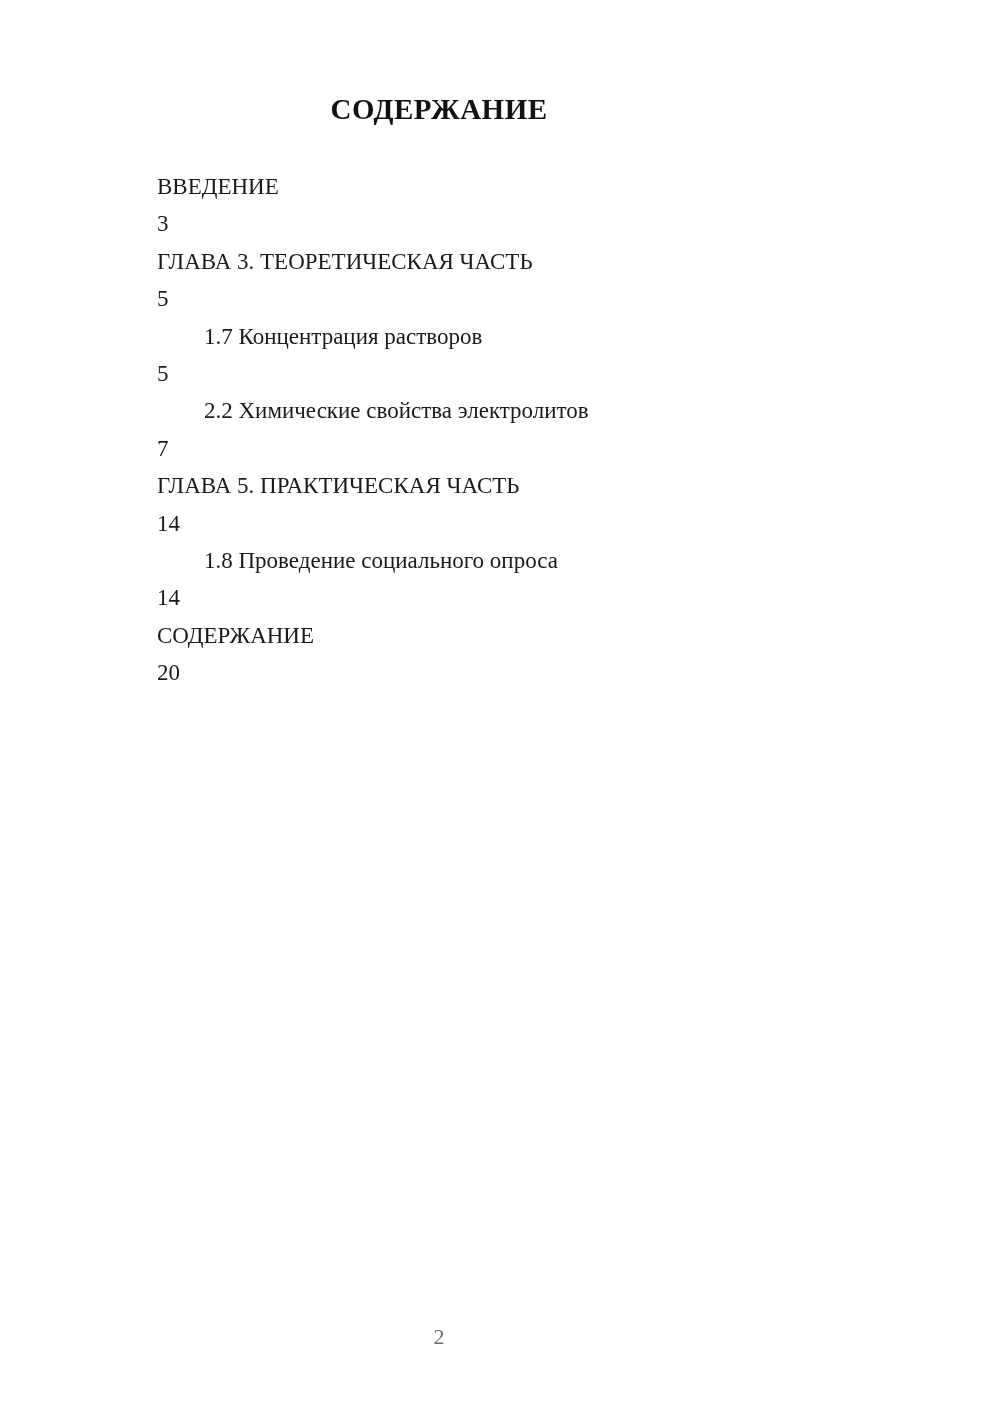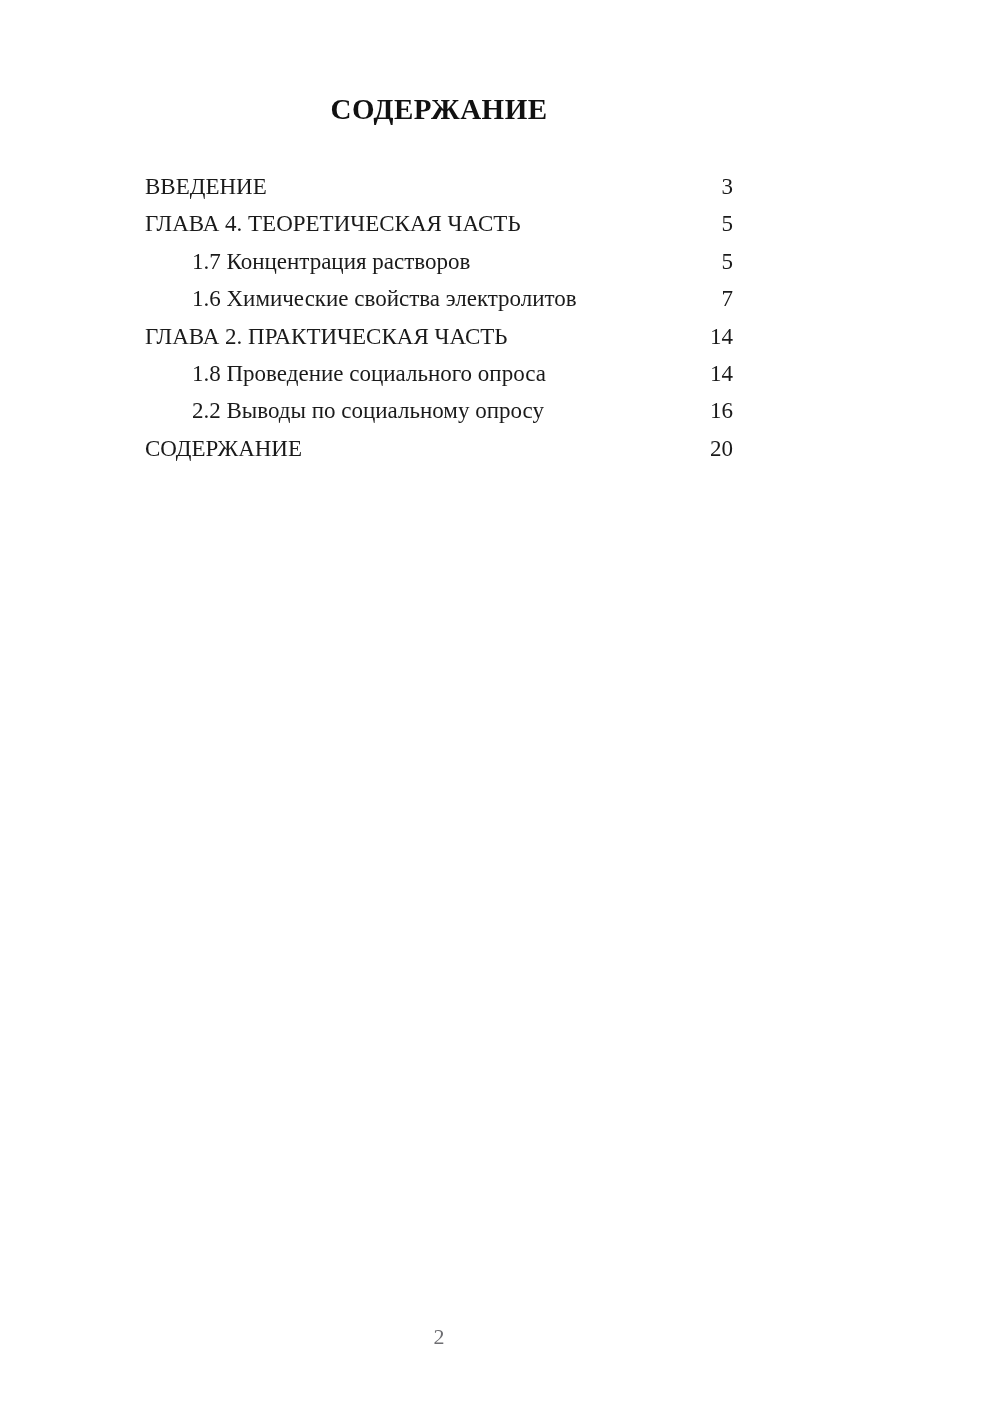--- a/index.html
+++ b/index.html
@@ -35,20 +35,21 @@
   .toc {
     margin-top: 44px;
   }
   .toc-row {
     display: flex;
     justify-content: flex-end;
     align-items: baseline;
     font-size: 23px;
     line-height: 37.4px;
     white-space: nowrap;
+    flex-direction: column;
   }
   .toc-row .label {
     flex: 1 1 auto;
     overflow: hidden;
     text-align: left;
   }
   .toc-row .pagenum {
     flex: 0 0 auto;
     margin-left: 12px;
     text-align: right;
@@ -76,50 +77,46 @@
     <div class="doc-title">СОДЕРЖАНИЕ</div>
 
     <div class="toc">
 
       <div class="toc-row">
         <span class="label">ВВЕДЕНИЕ</span>
         <span class="pagenum">3</span>
       </div>
 
       <div class="toc-row">
-        <span class="label">ГЛАВА 4. ТЕОРЕТИЧЕСКАЯ ЧАСТЬ</span>
+        <span class="label">ГЛАВА 3. ТЕОРЕТИЧЕСКАЯ ЧАСТЬ</span>
         <span class="pagenum">5</span>
       </div>
 
       <div class="toc-row indent">
         <span class="label">1.7 Концентрация растворов</span>
         <span class="pagenum">5</span>
       </div>
 
       <div class="toc-row indent">
-        <span class="label">1.6 Химические свойства электролитов</span>
+        <span class="label">2.2 Химические свойства электролитов</span>
         <span class="pagenum">7</span>
       </div>
 
 
 
       <div class="toc-row">
-        <span class="label">ГЛАВА 2. ПРАКТИЧЕСКАЯ ЧАСТЬ</span>
+        <span class="label">ГЛАВА 5. ПРАКТИЧЕСКАЯ ЧАСТЬ</span>
         <span class="pagenum">14</span>
       </div>
 
       <div class="toc-row indent">
         <span class="label">1.8 Проведение социального опроса</span>
         <span class="pagenum">14</span>
       </div>
 
-      <div class="toc-row indent">
-        <span class="label">2.2 Выводы по социальному опросу</span>
-        <span class="pagenum">16</span>
-      </div>
 
       <div class="toc-row">
         <span class="label">СОДЕРЖАНИЕ</span>
         <span class="pagenum">20</span>
       </div>
 
 
     </div>
   </div>
 

